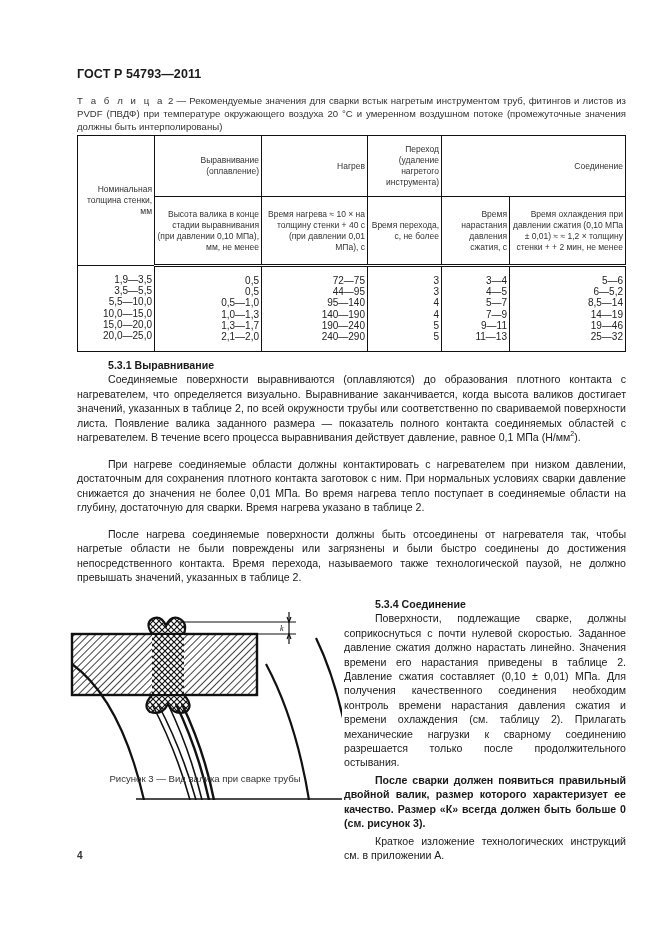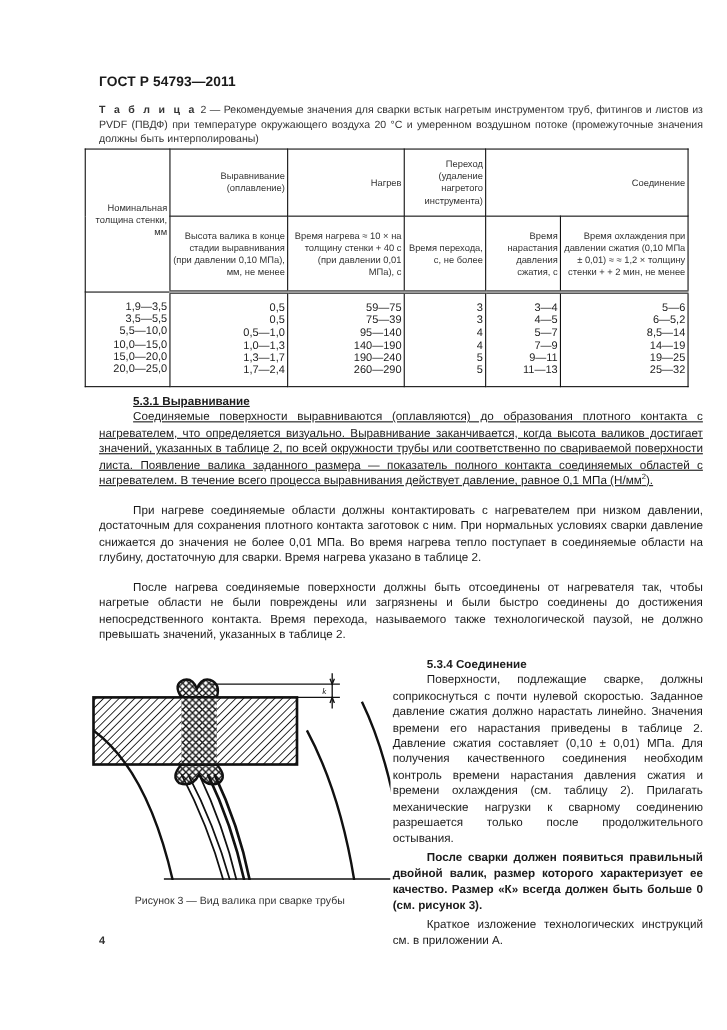--- a/index.html
+++ b/index.html
@@ -1,35 +1,35 @@
 <!DOCTYPE html>
 <html><head>
 <meta charset="utf-8">
 <style>
   html, body { margin: 0; padding: 0; background: #ffffff; }
   body { width: 661px; height: 936px; position: relative; overflow: hidden;
          font-family: "Liberation Sans", sans-serif; color: #1a1a1a; }
-  .abs { position: absolute; margin-left: 13px; }
+  .abs { position: absolute; }
   .doc-title { left: 77px; top: 67px; font-size: 12.5px; font-weight: bold; letter-spacing: 0.1px; }
   .caption { left: 77px; top: 94px; width: 549px; font-size: 9.6px; line-height: 13px; text-align: justify; color: #333; }
-  .caption .spaced { letter-spacing: 2.3px; font-weight: bold; }
+  .caption .spaced { letter-spacing: 2.3px; }
   table.t2 { position: absolute; left: 77px; top: 135px; width: 548px; border-collapse: collapse;
              font-size: 8.5px; color: #333; table-layout: fixed; }
   table.t2 td { border: 1.3px solid #111; text-align: right; vertical-align: middle; padding: 0 2px; line-height: 11px; }
   table.t2 tr.h1 td { height: 60px; }
   table.t2 tr.h2 td { height: 67px; border-bottom: 3.5px double #111; }
   table.t2 tr.body td { height: 76px; vertical-align: top; padding-top: 8px; line-height: 11.2px; font-size: 10px; color: #222; }
   table.t2 td .line { display: block; }
   .sec { font-size: 10.6px; line-height: 14.4px; color: #1a1a1a; text-align: justify; }
   .sec-full { left: 77px; width: 549px; }
   .h { font-weight: bold; padding-left: 31px; display: block; }
   .p { text-indent: 31px; display: block; }
   .sec-right { left: 344px; width: 282px; }
   .fig { left: 66px; top: 600px; width: 276px; height: 200px; }
-  .fig-caption { left: 80px; top: 813px; width: 250px; text-align: center; font-size: 9.6px; line-height: 13.5px; color: #333; }
+  .fig-caption { left: 80px; top: 772px; width: 250px; text-align: center; font-size: 9.6px; line-height: 13.5px; color: #333; }
   .page-num { left: 77px; top: 850px; font-size: 10px; font-weight: bold; color: #333; }
   sup { font-size: 7px; line-height: 0; }
 </style>
 </head>
 <body>
 
 <div class="abs doc-title">ГОСТ Р 54793—2011</div>
 
 <div class="abs caption"><span class="spaced">Т а б л и ц а</span><span>  2 — Рекомендуемые значения для сварки встык нагретым инструментом труб, фитингов и листов из PVDF (ПВДФ) при температуре окружающего воздуха 20 °С и умеренном воздушном потоке (промежуточные значения должны быть интерполированы)</span></div>
 
@@ -65,29 +65,29 @@
       <span class="line">10,0—15,0</span>
       <span class="line">15,0—20,0</span>
       <span class="line">20,0—25,0</span>
     </td>
     <td>
       <span class="line">0,5</span>
       <span class="line">0,5</span>
       <span class="line">0,5—1,0</span>
       <span class="line">1,0—1,3</span>
       <span class="line">1,3—1,7</span>
-      <span class="line">1,7—2,4</span>
+      <span class="line">2,1—2,0</span>
     </td>
     <td>
-      <span class="line">59—75</span>
-      <span class="line">75—39</span>
+      <span class="line">72—75</span>
+      <span class="line">44—95</span>
       <span class="line">95—140</span>
       <span class="line">140—190</span>
       <span class="line">190—240</span>
-      <span class="line">260—290</span>
+      <span class="line">240—290</span>
     </td>
     <td>
       <span class="line">3</span>
       <span class="line">3</span>
       <span class="line">4</span>
       <span class="line">4</span>
       <span class="line">5</span>
       <span class="line">5</span>
     </td>
     <td>
@@ -96,28 +96,28 @@
       <span class="line">5—7</span>
       <span class="line">7—9</span>
       <span class="line">9—11</span>
       <span class="line">11—13</span>
     </td>
     <td>
       <span class="line">5—6</span>
       <span class="line">6—5,2</span>
       <span class="line">8,5—14</span>
       <span class="line">14—19</span>
-      <span class="line">19—25</span>
+      <span class="line">19—46</span>
       <span class="line">25—32</span>
     </td>
   </tr>
 </tbody>
   </table>
 
-<div class="abs sec sec-full" style="top:358px;text-decoration:underline;">
+<div class="abs sec sec-full" style="top:358px;">
   <span class="h">5.3.1  Выравнивание</span>
   <span class="p"><span>Соединяемые поверхности выравниваются (оплавляются) до образования плотного контакта с нагревателем, что определяется визуально. Выравнивание заканчивается, когда высота валиков достигает значений, указанных в таблице 2, по всей окружности трубы или соответственно по свариваемой поверхности листа. Появление валика заданного размера — показатель полного контакта соединяемых областей с нагревателем. В течение всего процесса выравнивания действует давление, равное 0,1 МПа (Н/мм</span><sup>2</sup><span>).</span></span>
 </div>
 
 <div class="abs sec sec-full" style="top:457px;">
   <span class="p">При нагреве соединяемые области должны контактировать с нагревателем при низком давлении, достаточным для сохранения плотного контакта заготовок с ним. При нормальных условиях сварки давление снижается до значения не более 0,01 МПа. Во время нагрева тепло поступает в соединяемые области на глубину, достаточную для сварки.  Время нагрева указано в таблице 2.</span>
 </div>
 
 <div class="abs sec sec-full" style="top:527px;">
   <span class="p">После нагрева соединяемые поверхности должны быть отсоединены от нагревателя так, чтобы нагретые области не были повреждены или загрязнены и были быстро соединены до достижения непосредственного контакта. Время перехода, называемого также технологической паузой, не должно превышать значений, указанных в таблице 2.</span>

